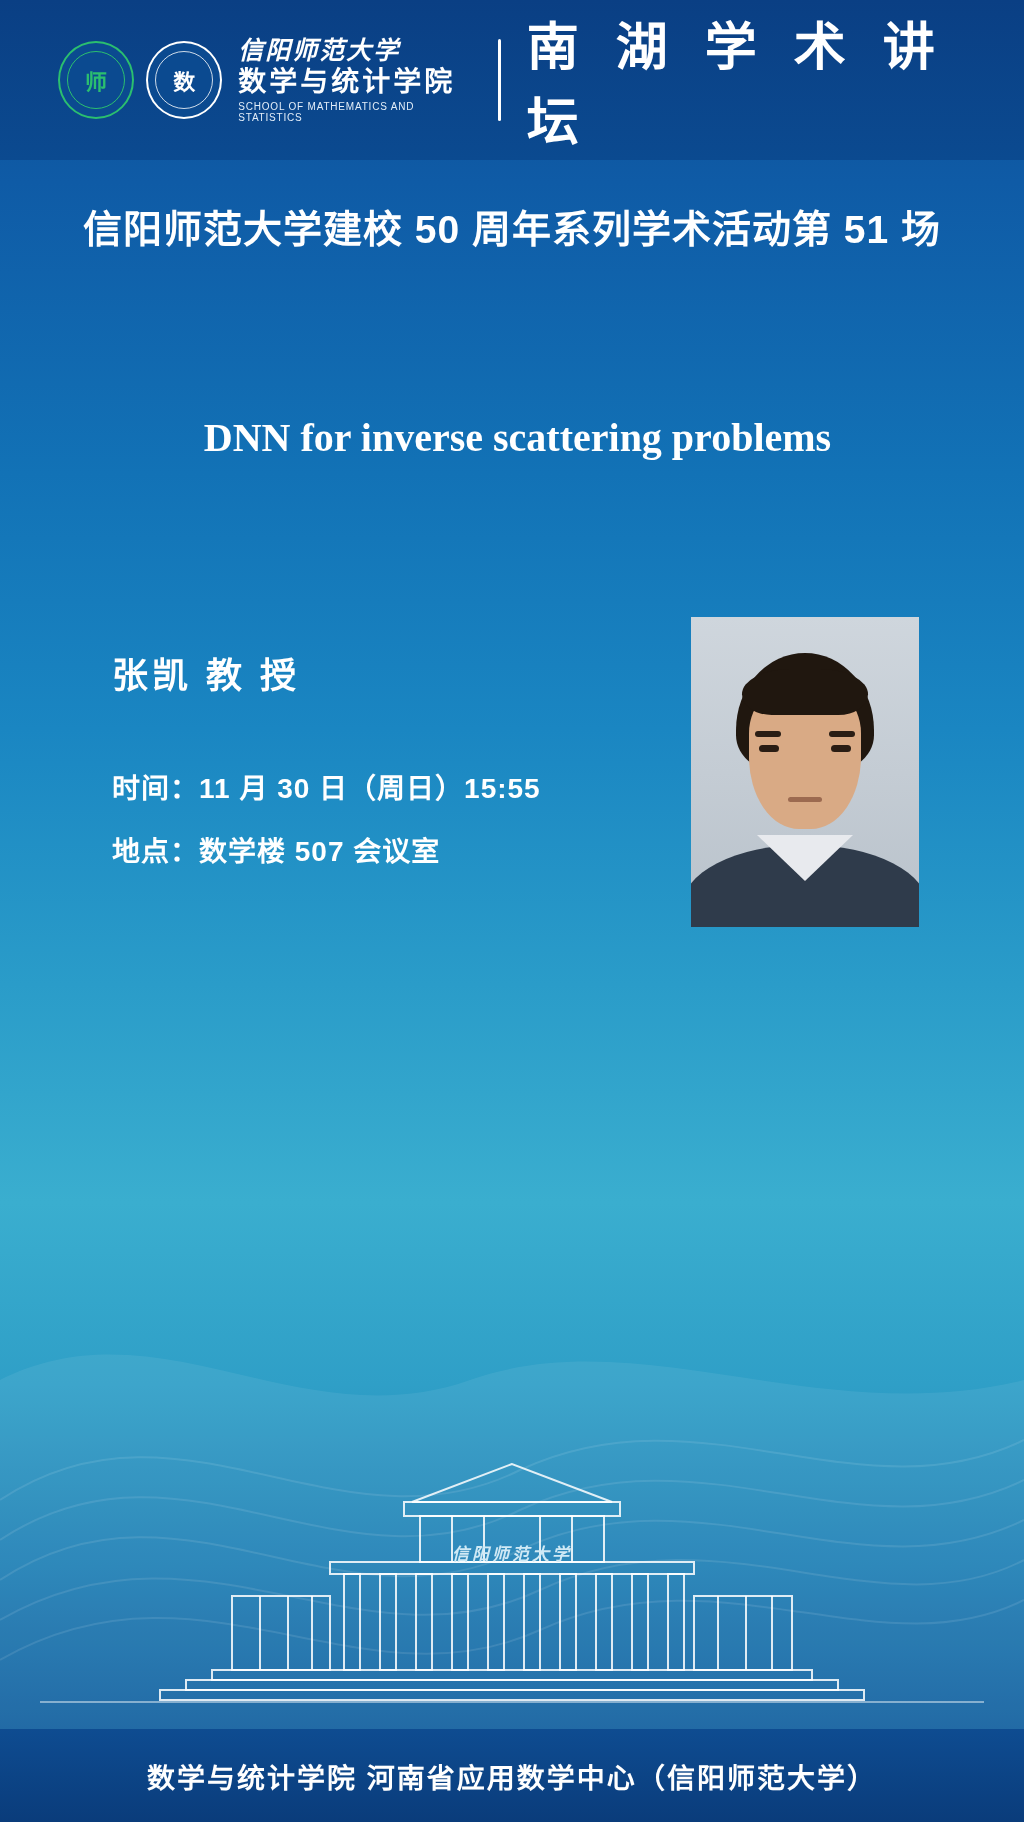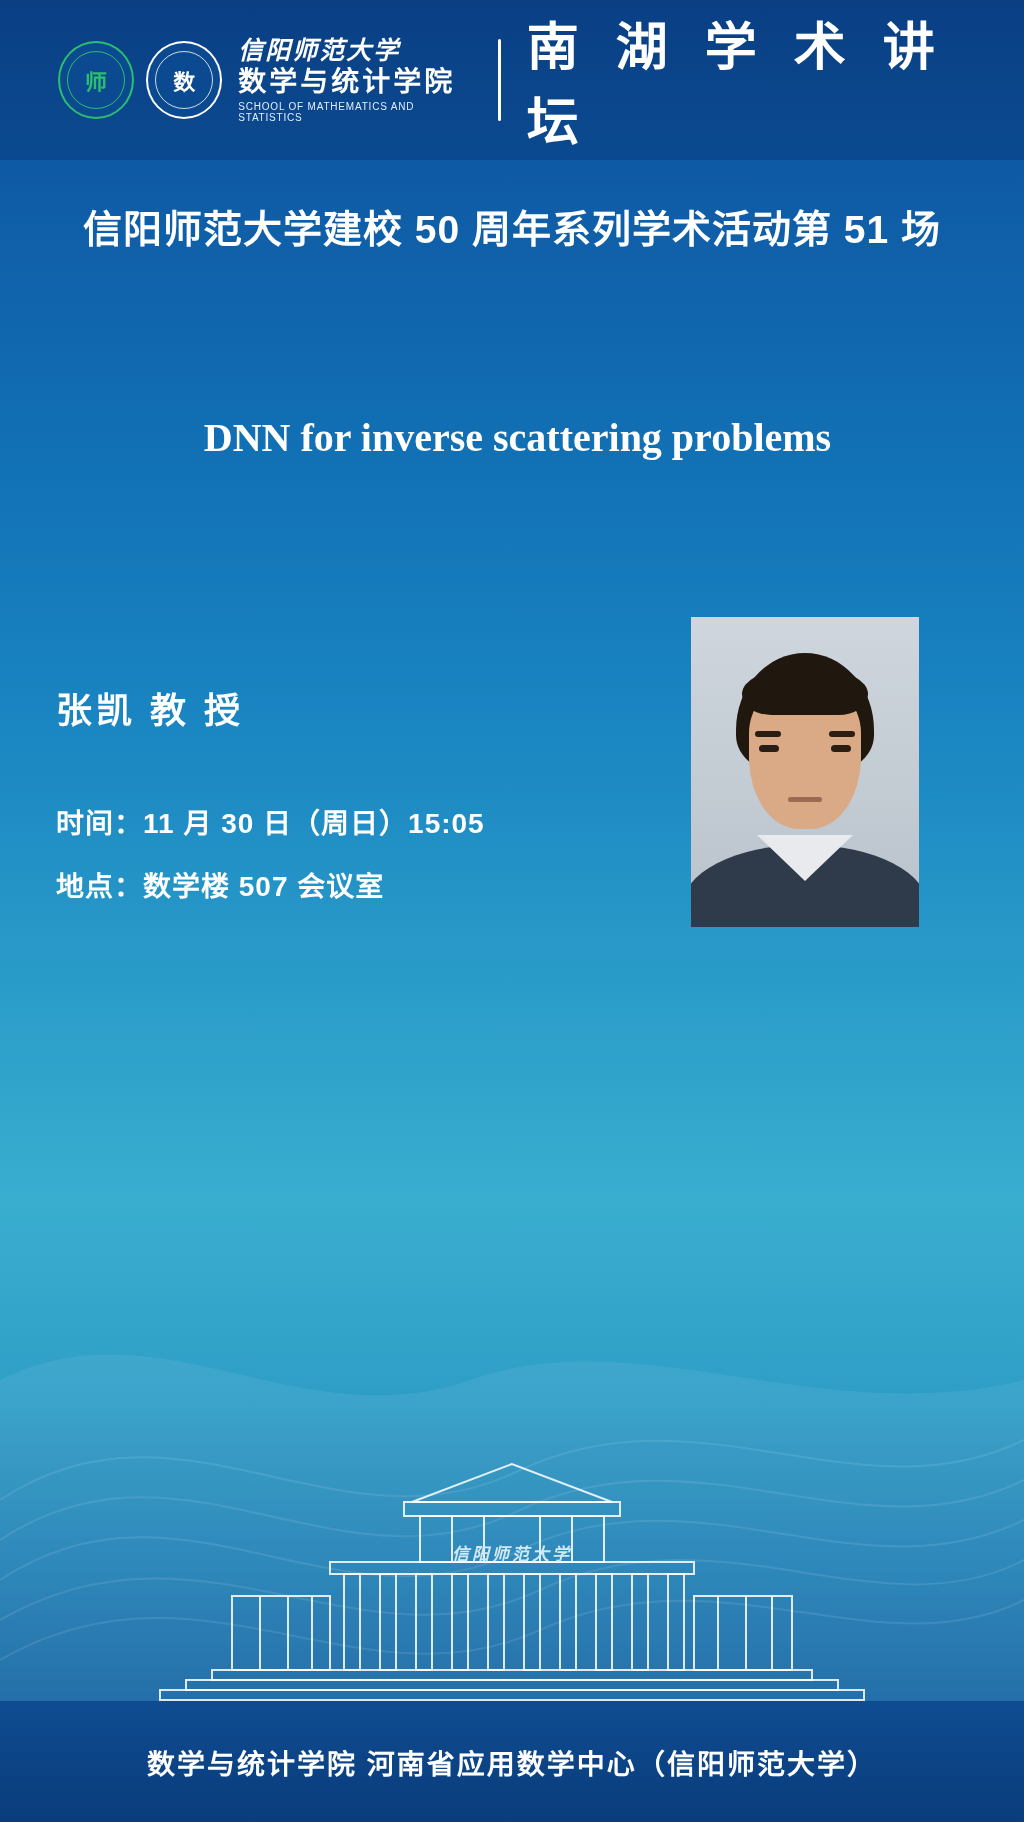--- a/index.html
+++ b/index.html
@@ -131,24 +131,24 @@
     font-family: "Liberation Serif", "DejaVu Serif", serif;
     font-weight: bold;
     font-size: 40px;
     margin-top: 160px;
     padding-left: 11px;
   }
   
   .speaker-wrap {
     position: relative;
     margin-top: 150px;
-    padding-left: 56px;
+    padding-left: 112px;
     box-sizing: border-box;
     display: flex;
-    align-items: flex-end;
+    align-items: center;
   }
   .speaker-info { flex: 1; }
   .speaker-name {
     color: #ffffff;
     font-size: 36px;
     font-weight: bold;
     letter-spacing: 4px;
     margin-bottom: 68px;
   }
   .detail-row {
@@ -256,21 +256,21 @@
     font-weight: bold;
     font-size: 17px;
     color: #cfe9f5;
     letter-spacing: 3px;
     white-space: nowrap;
   }
   
   .footer {
     position: absolute;
     left: 0; right: 0; bottom: 0;
-    height: 121px;
+    height: 93px;
     background: linear-gradient(180deg,#0e4c91 0%, #0a3c7b 100%);
     display: flex;
     align-items: center;
     justify-content: center;
     color: #ffffff;
     font-size: 28px;
     font-weight: bold;
     letter-spacing: 2px;
   }
 </style>
@@ -316,21 +316,21 @@
     <div class="forum-title">南 湖 学 术 讲 坛</div>
   </div>
 
   <div class="series">信阳师范大学建校 50 周年系列学术活动第 51 场</div>
 
   <div class="talk-title">DNN for inverse scattering problems</div>
 
   <div class="speaker-wrap">
     <div class="speaker-info">
       <div class="speaker-name">张凯  教 授</div>
-      <div class="detail-row">时间：11 月 30 日（周日）15:05</div>
+      <div class="detail-row">时间：11 月 30 日（周日）15:55</div>
       <div class="detail-row">地点：数学楼 507 会议室</div>
     </div>
     <div class="portrait">
       <div class="bg"></div>
       <div class="hair"></div>
       <div class="face"></div>
       <div class="fringe"></div>
       <div class="brow l"></div>
       <div class="brow r"></div>
       <div class="eye l"></div>

